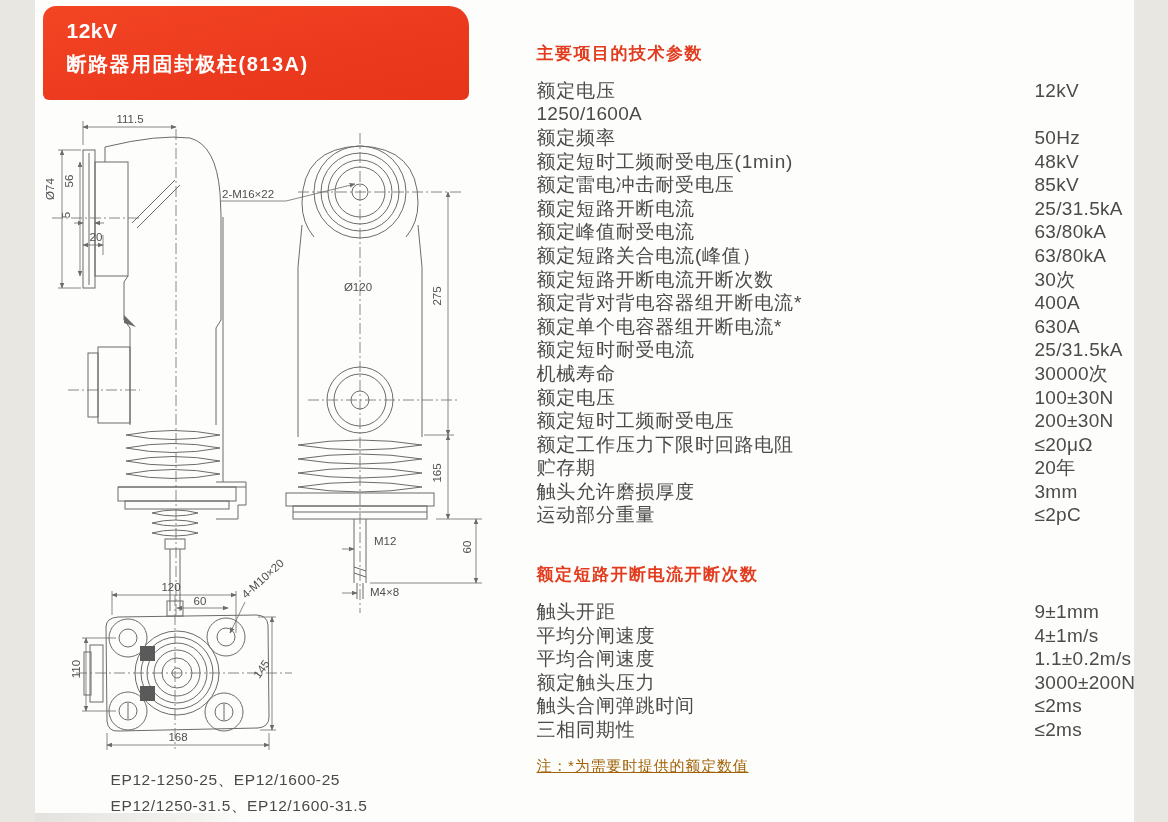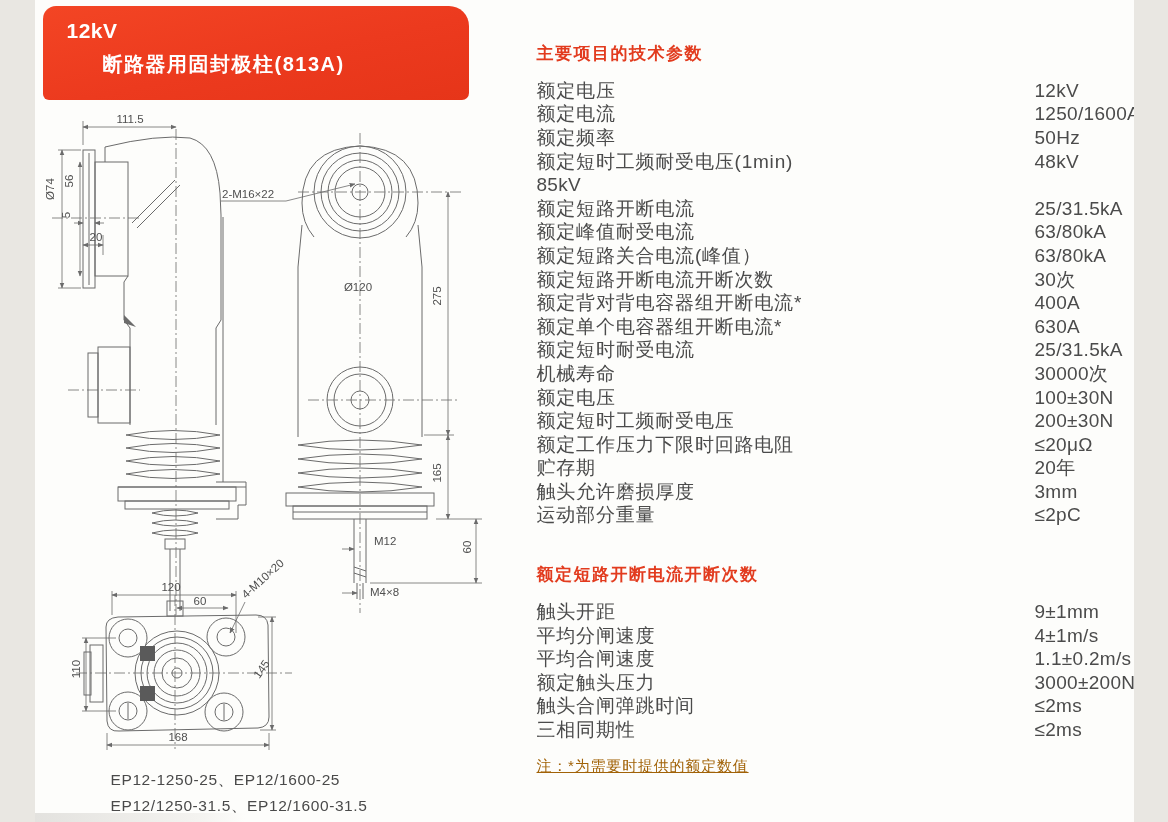--- a/index.html
+++ b/index.html
@@ -9,21 +9,21 @@
     font-family:"Liberation Sans", sans-serif; color:#4a4a4a;
   }
   
   .banner {
     position:absolute; left:8px; top:6px; width:426px; height:94px;
     background:linear-gradient(168deg,#f34524 0%, #ec3a1e 55%, #e63519 100%);
     border-radius:13px 20px 7px 6px;
     box-sizing:border-box; padding:13px 0 0 24px; color:#ffffff;
   }
   .banner .l1 { font-size:21px; font-weight:bold; letter-spacing:0.5px; }
-  .banner .l2 { font-size:20px; font-weight:bold; letter-spacing:1.5px; margin-top:8px;margin-left:36px; }
+  .banner .l2 { font-size:20px; font-weight:bold; letter-spacing:1.5px; margin-top:8px; }
 
   
   .right-col { position:absolute; left:502px; top:42px; width:690px; }
   .section-title {
     font-size:17px; font-weight:bold; color:#e23b1e;
     letter-spacing:1.5px; margin:0 0 14px 0;
   }
   .sec2 { margin-top:36px; }
   .row { display:flex; align-items:center; height:23.6px; font-size:19px; }
   .row .lbl { flex:1; letter-spacing:0.8px; color:#4b4b4b; }
@@ -246,35 +246,35 @@
     <div>
       <h2 class="section-title">主要项目的技术参数</h2>
       <div class="rows">
 
           <div class="row">
             <span class="lbl">额定电压</span>
             <span class="val">12kV</span>
           </div>
 
           <div class="row">
-            <span class="lbl">额定电流</span>
             <span class="val">1250/1600A</span>
           </div>
 
           <div class="row">
             <span class="lbl">额定频率</span>
             <span class="val">50Hz</span>
           </div>
 
           <div class="row">
             <span class="lbl">额定短时工频耐受电压(1min)</span>
             <span class="val">48kV</span>
           </div>
 
           <div class="row">
+            <span class="lbl">额定雷电冲击耐受电压</span>
             <span class="val">85kV</span>
           </div>
 
           <div class="row">
             <span class="lbl">额定短路开断电流</span>
             <span class="val">25/31.5kA</span>
           </div>
 
           <div class="row">
             <span class="lbl">额定峰值耐受电流</span>

